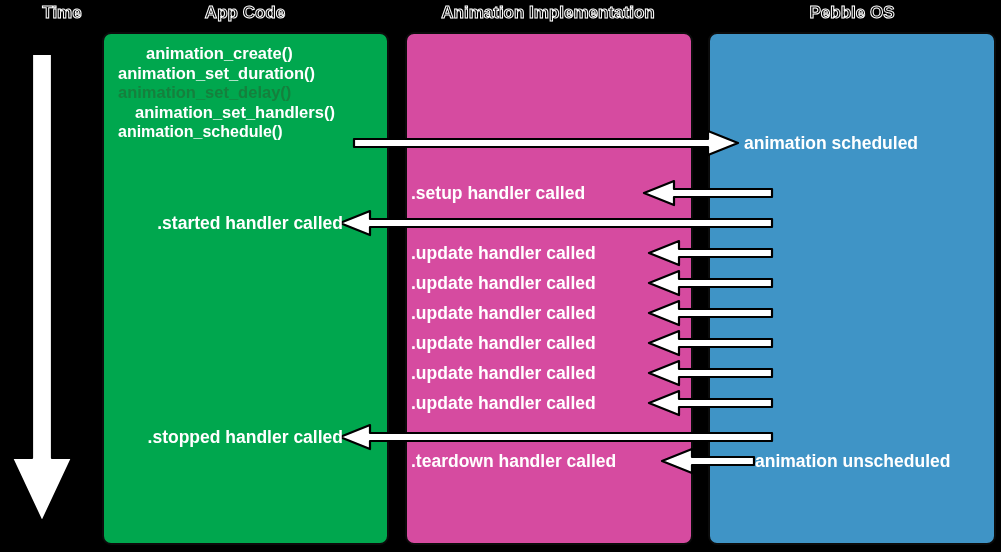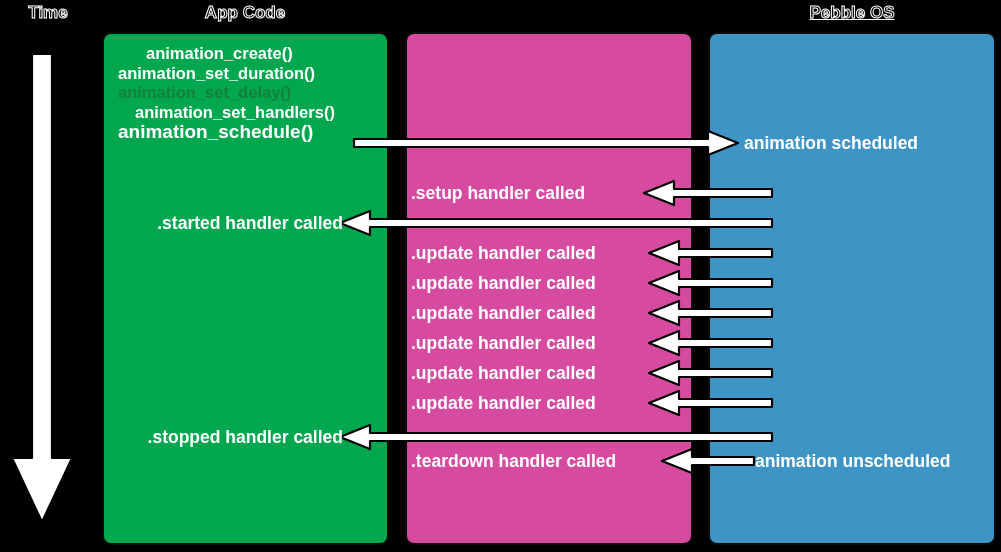--- a/index.html
+++ b/index.html
@@ -26,24 +26,24 @@
     line-height: 26px;
     text-align: center;
     font-size: 17px;
     font-weight: bold;
     color: #000000;
     -webkit-text-stroke: 1px #ffffff;
     letter-spacing: 0px;
     white-space: nowrap;
     user-select: none;
   }
-  #hdr-time      { left: 0px;   width: 96px; }
+  #hdr-time      { left: 0px;   width: 96px; padding-left: 14px; }
   #hdr-app       { left: 100px; width: 290px; }
   #hdr-anim      { left: 400px; width: 296px; }
-  #hdr-pebble    { left: 706px; width: 292px; text-decoration: underline; }
+  #hdr-pebble    { left: 706px; width: 292px; }
 
   
   .lane {
     position: absolute;
     top: 32px;
     height: 513px;
     border-radius: 9px;
     border: 2px solid #0b0b0b;
     box-sizing: border-box;
   }
@@ -97,38 +97,39 @@
     stroke-linejoin: round;
   }
 </style>
 </head>
 <body>
 
 <div id="stage">
 
   <div id="hdr-time" class="col-header">Time</div>
   <div id="hdr-app" class="col-header">App Code</div>
+  <div id="hdr-anim" class="col-header">Animation Implementation</div>
   <div id="hdr-pebble" class="col-header">Pebble OS</div>
 
   <div id="lane-app" class="lane"></div>
   <div id="lane-anim" class="lane"></div>
   <div id="lane-pebble" class="lane"></div>
 
   <div id="time-arrow">
     <svg width="72" height="490" viewBox="0 0 72 490">
       <path class="white-shape" d="M 26 10 L 46 10 L 46 414 L 66 414 L 36 478 L 6 414 L 26 414 Z" stroke-linecap="round"></path>
     </svg>
   </div>
 
   <div style="position:absolute; left:118px; top:44px; width:270px;">
     <div style="font-size:16.5px; font-weight:bold; color:#ffffff; line-height:19.5px; white-space:nowrap;margin-left:28px;">animation_create()</div>
     <div style="font-size:16.5px; font-weight:bold; color:#ffffff; line-height:19.5px; white-space:nowrap;">animation_set_duration()</div>
     <div style="font-size:16.5px; font-weight:bold; color:#15803d; line-height:19.5px; white-space:nowrap;">animation_set_delay()</div>
     <div style="font-size:16.5px; font-weight:bold; color:#ffffff; line-height:19.5px; white-space:nowrap;margin-left:17px;">animation_set_handlers()</div>
-    <div style="font-size:19px; font-weight:bold; color:#ffffff; line-height:19.5px; white-space:nowrap;">animation_schedule()</div>
+    <div style="font-size:16px; font-weight:bold; color:#ffffff; line-height:19.5px; white-space:nowrap;">animation_schedule()</div>
   </div>
 
   <div class="row" style="top:128px;">
     <svg class="arrow-svg" style="left:350px; width:392px;" width="392" height="30" viewBox="0 0 392 30">
       <path class="white-shape" d="M 4 11 L 358 11 L 358 3 L 388 15 L 358 27 L 358 19 L 4 19 Z" stroke-linecap="round"></path>
     </svg>
     <div class="row-label lbl-pebble">animation scheduled</div>
   </div>
 
   <div class="row" style="top:178px;padding-left:43px;">

